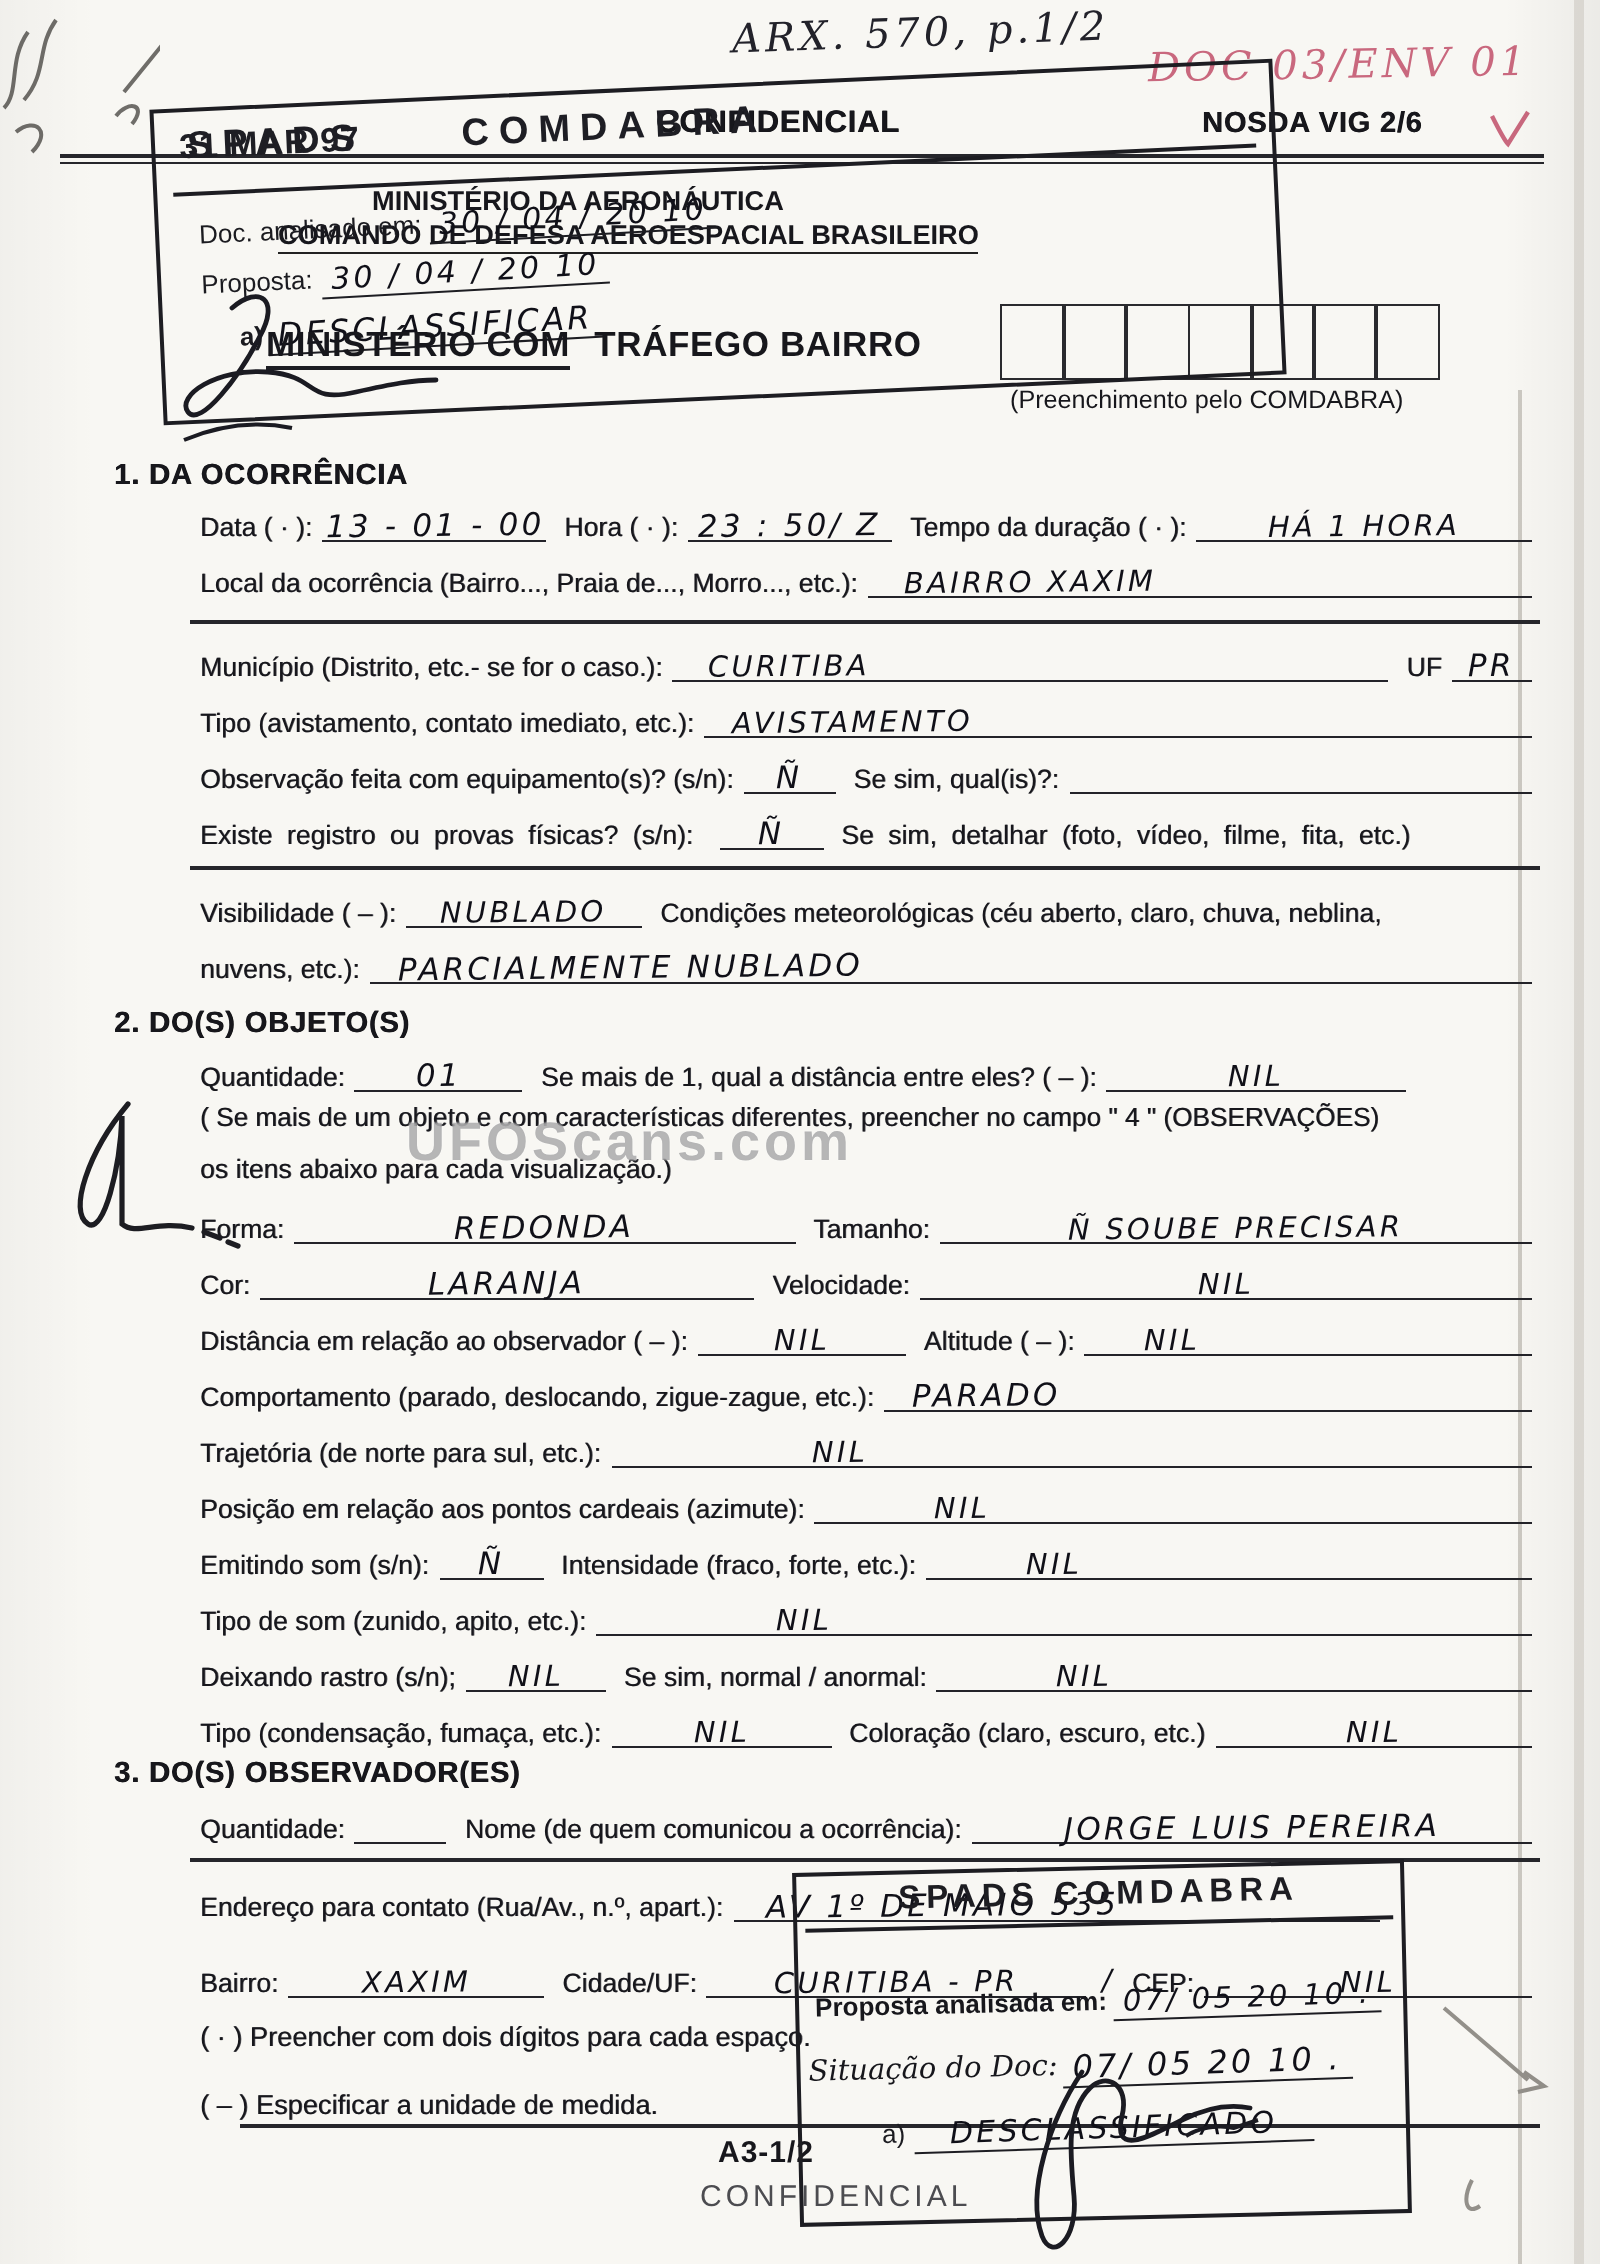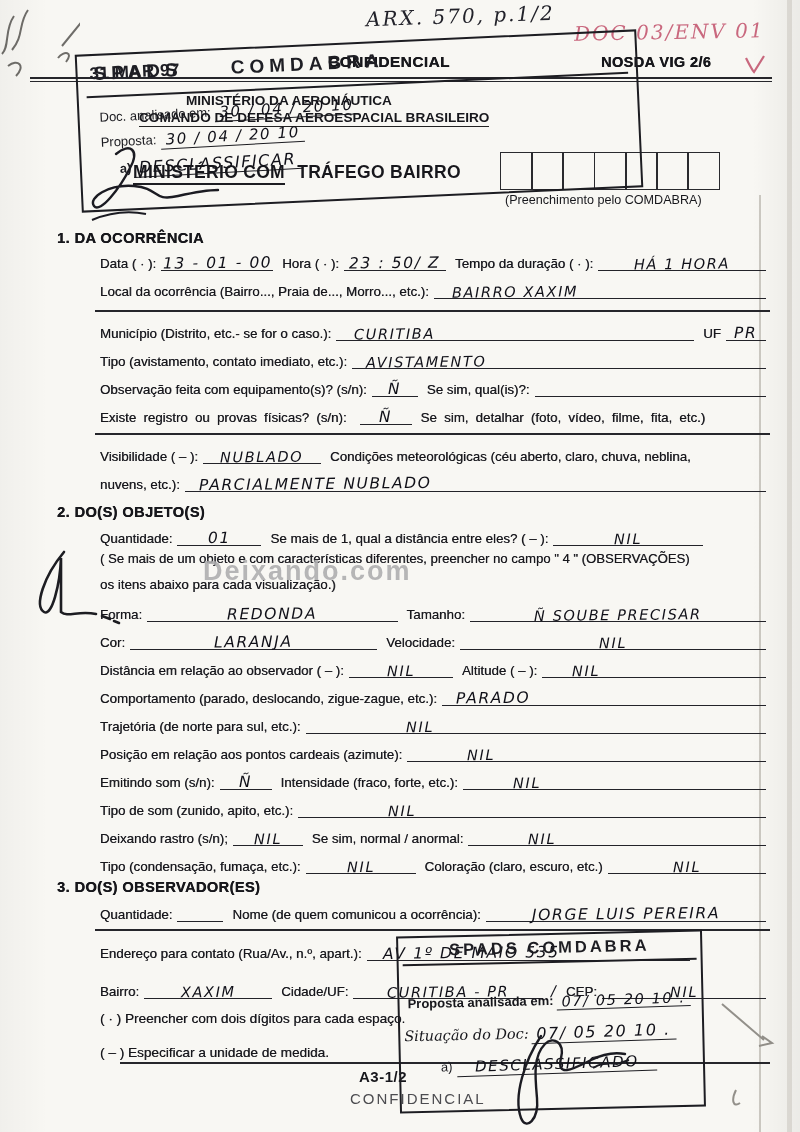--- a/index.html
+++ b/index.html
@@ -190,21 +190,21 @@
         <span class="hw hw-lg">01</span>
       </span>
     <span class="lbl ml">Se mais de 1, qual a distância entre eles? ( – ):</span>
     <span class="fill" style="width:150px;margin-right:auto;">
         <span class="hw">NIL</span>
       </span>
   </div>
 
   <div class="abs lbl" style="left:100px;top:551px;font-size:13.1px;">( Se mais de um objeto e com características diferentes, preencher no campo " 4 " (OBSERVAÇÕES)</div>
   <div class="abs lbl" style="left:100px;top:577px;">os itens abaixo para cada visualização.)</div>
-  <div class="wm">Deixando.com</div>
+  <div class="wm">UFOScans.com</div>
 
   <div class="fline" style="top:600px;">
     <span class="lbl">Forma:</span>
     <span class="fill grow">
         <span class="hw hw-lg">REDONDA</span>
       </span>
     <span class="lbl ml">Tamanho:</span>
     <span class="fill" style="width:296px;">
         <span class="hw">Ñ SOUBE PRECISAR</span>
       </span>

